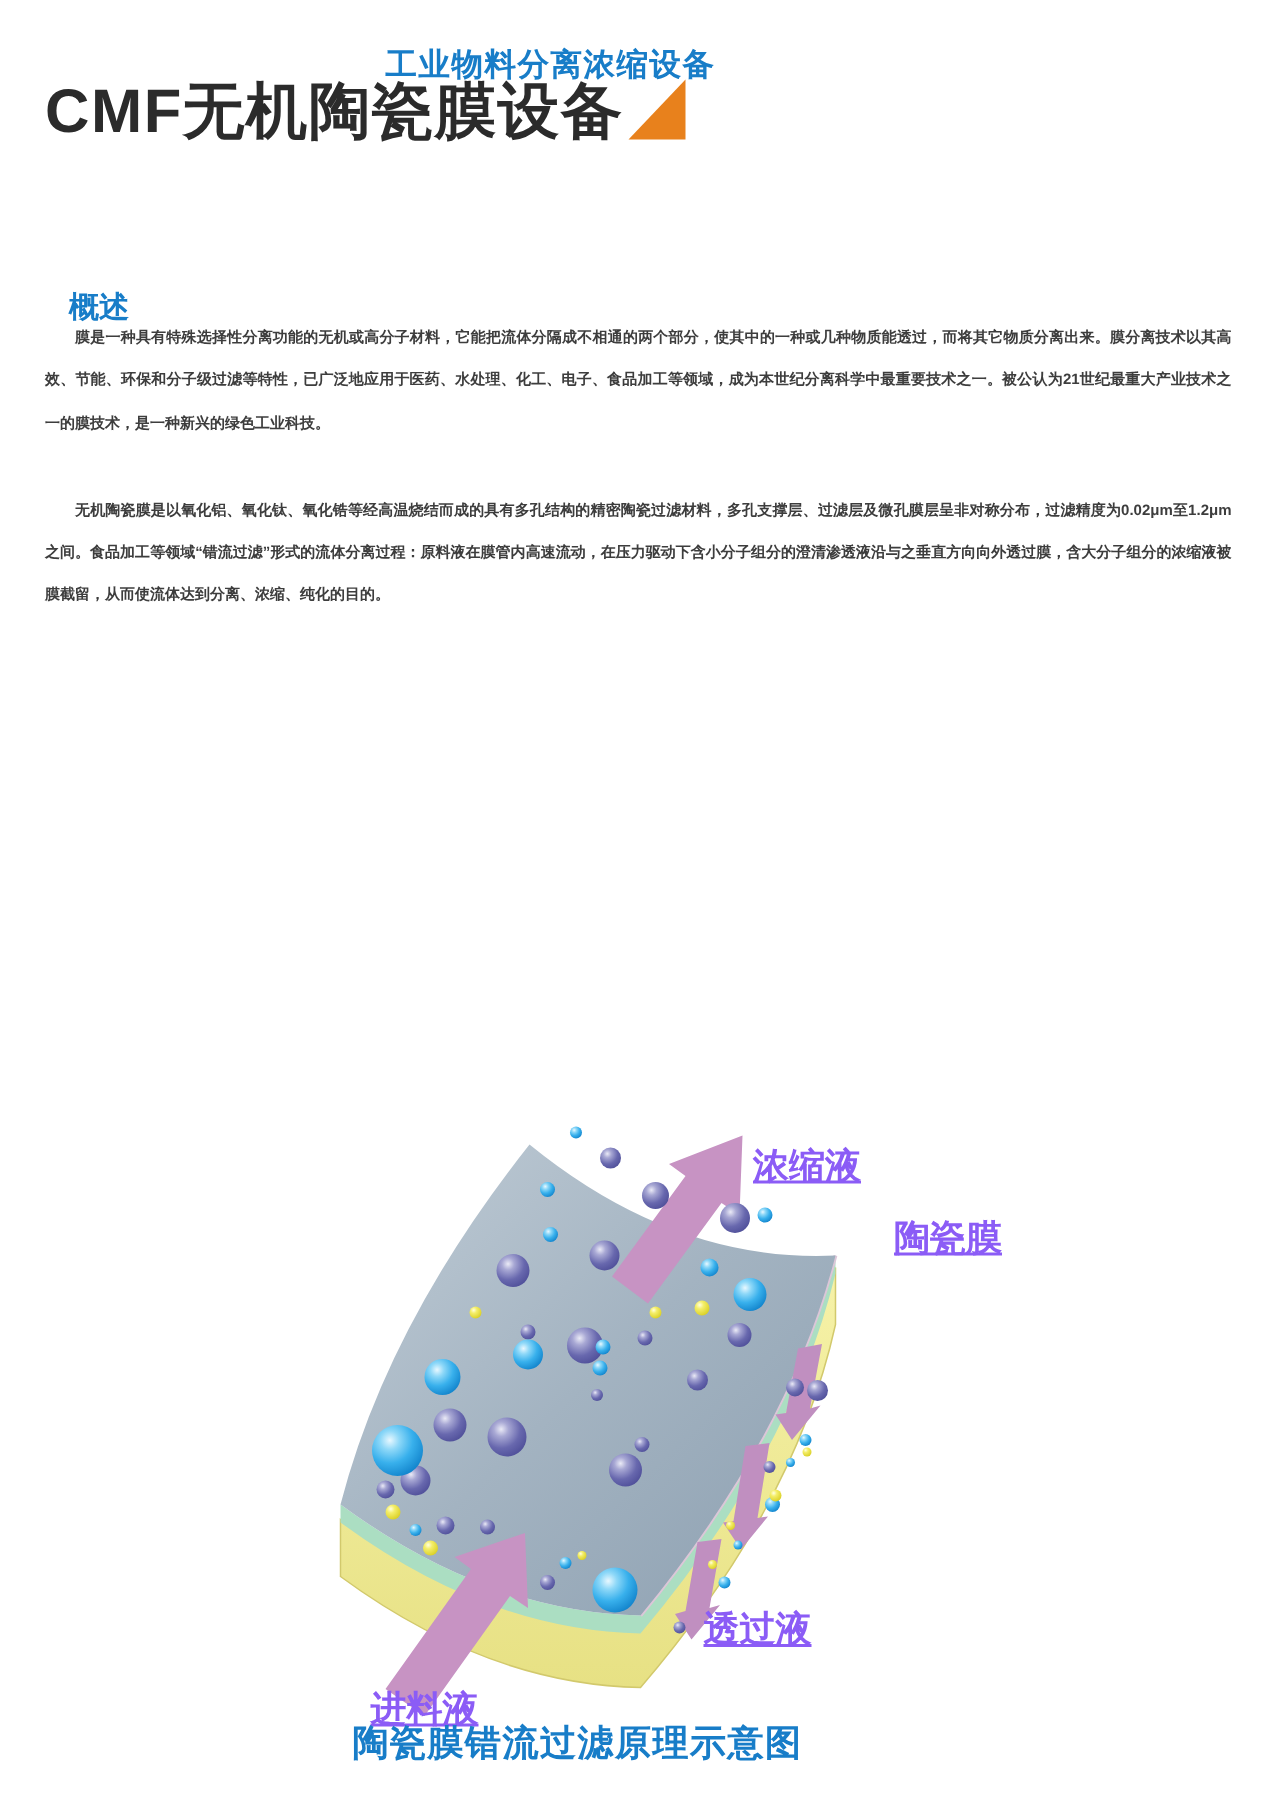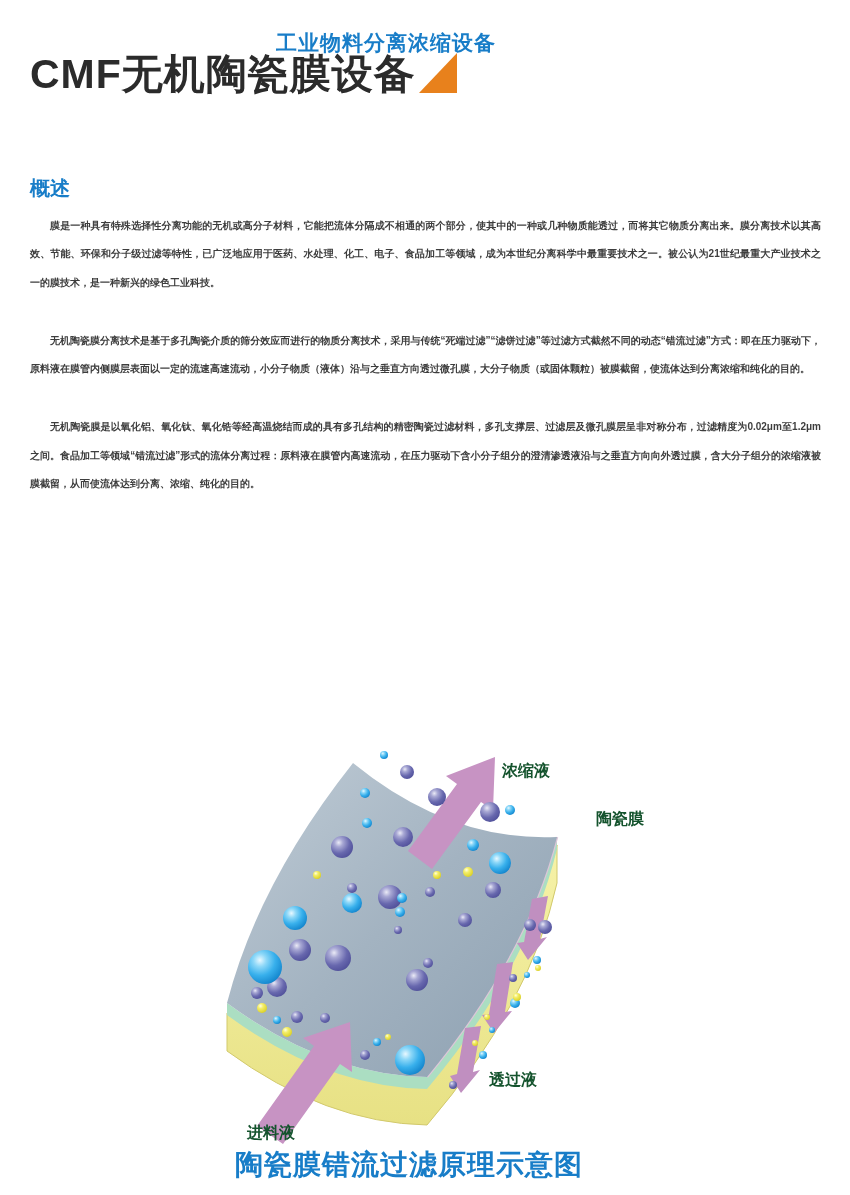--- a/index.html
+++ b/index.html
@@ -2,75 +2,74 @@
 <html><head>
 <meta charset="utf-8">
 <style>
   html,body{margin:0;padding:0;background:#ffffff;}
   .page{
     position:relative;width:850px;height:1195px;background:#ffffff;overflow:hidden;
     font-family:"Liberation Sans",sans-serif;
   }
   
   .subtitle{
-    position:absolute;top:29px;left:38px;width:458px;text-align:right;
+    position:absolute;top:29px;left:19px;width:458px;text-align:right;
     font-size:21px;font-weight:bold;color:#187dc8;letter-spacing:1px;white-space:nowrap;
   }
   .title-row{position:absolute;top:50px;left:30px;display:flex;align-items:flex-end;}
   .title{
     margin:0;font-size:41px;font-weight:bold;color:#2b2b2b;letter-spacing:1px;
     line-height:1.18;white-space:nowrap;text-align:right;
   }
   .triangle{
     display:block;width:0;height:0;margin:0 0 5px 3px;
     border-left:38px solid transparent;border-bottom:40px solid #e8811c;
   }
   
   .overview-heading{
-    position:absolute;top:175px;left:30px;margin:0;
+    position:absolute;top:175px;left:30px;margin:16px;
     font-size:20px;font-weight:bold;color:#187dc8;
   }
   .paragraphs{
     position:absolute;top:212px;left:30px;width:791px;
     font-size:10px;line-height:28.3px;color:#3d3d3d;font-weight:600;
     text-align:justify;
   }
   .paragraphs p{margin:0 0 30px 0;text-indent:2em;}
   
   .figure{position:absolute;top:745px;left:185px;width:480px;height:450px;}
   .figure svg{position:absolute;top:0;left:0;}
   .dlabel{
-    position:absolute;font-size:16px;font-weight:bold;color:#14532d;white-space:nowrap;
+    position:absolute;font-size:24px;font-weight:bold;color:#8b5cf6;white-space:nowrap;text-decoration:underline;
   }
   .lbl-concentrate{left:317px;top:16px;}
   .lbl-membrane{left:363px;top:64px;padding-left:48px;}
-  .lbl-permeate{left:304px;top:325px;}
+  .lbl-permeate{left:284px;top:325px;}
   .lbl-feed{left:62px;top:378px;}
   .caption{
-    position:absolute;left:50px;top:401px;font-size:28px;font-weight:bold;
+    position:absolute;left:50px;top:401px;font-size:24px;font-weight:bold;
     color:#187dc8;letter-spacing:1px;white-space:nowrap;
   }
 </style>
 </head>
 <body>
 
 <div class="page">
 
   <div class="subtitle">工业物料分离浓缩设备</div>
 
   <div class="title-row">
     <h1 class="title">CMF无机陶瓷膜设备</h1>
     <span class="triangle"></span>
   </div>
 
   <h2 class="overview-heading">概述</h2>
 
   <div class="paragraphs">
     <p>膜是一种具有特殊选择性分离功能的无机或高分子材料，它能把流体分隔成不相通的两个部分，使其中的一种或几种物质能透过，而将其它物质分离出来。膜分离技术以其高效、节能、环保和分子级过滤等特性，已广泛地应用于医药、水处理、化工、电子、食品加工等领域，成为本世纪分离科学中最重要技术之一。被公认为21世纪最重大产业技术之一的膜技术，是一种新兴的绿色工业科技。</p>
-    <p>无机陶瓷膜分离技术是基于多孔陶瓷介质的筛分效应而进行的物质分离技术，采用与传统“死端过滤”“滤饼过滤”等过滤方式截然不同的动态“错流过滤”方式：即在压力驱动下，原料液在膜管内侧膜层表面以一定的流速高速流动，小分子物质（液体）沿与之垂直方向透过微孔膜，大分子物质（或固体颗粒）被膜截留，使流体达到分离浓缩和纯化的目的。</p>
     <p>无机陶瓷膜是以氧化铝、氧化钛、氧化锆等经高温烧结而成的具有多孔结构的精密陶瓷过滤材料，多孔支撑层、过滤层及微孔膜层呈非对称分布，过滤精度为0.02μm至1.2μm之间。食品加工等领域“错流过滤”形式的流体分离过程：原料液在膜管内高速流动，在压力驱动下含小分子组分的澄清渗透液沿与之垂直方向向外透过膜，含大分子组分的浓缩液被膜截留，从而使流体达到分离、浓缩、纯化的目的。</p>
   </div>
 
   <div class="figure">
     <svg width="470" height="410" viewBox="0 0 470 410">
       <defs>
         <linearGradient id="gsurf" x1="0" y1="0" x2="1" y2="1">
           <stop offset="0" stop-color="#c0ccd6"></stop>
           <stop offset="0.5" stop-color="#a3b3c1"></stop>
           <stop offset="1" stop-color="#8da0b1"></stop>

